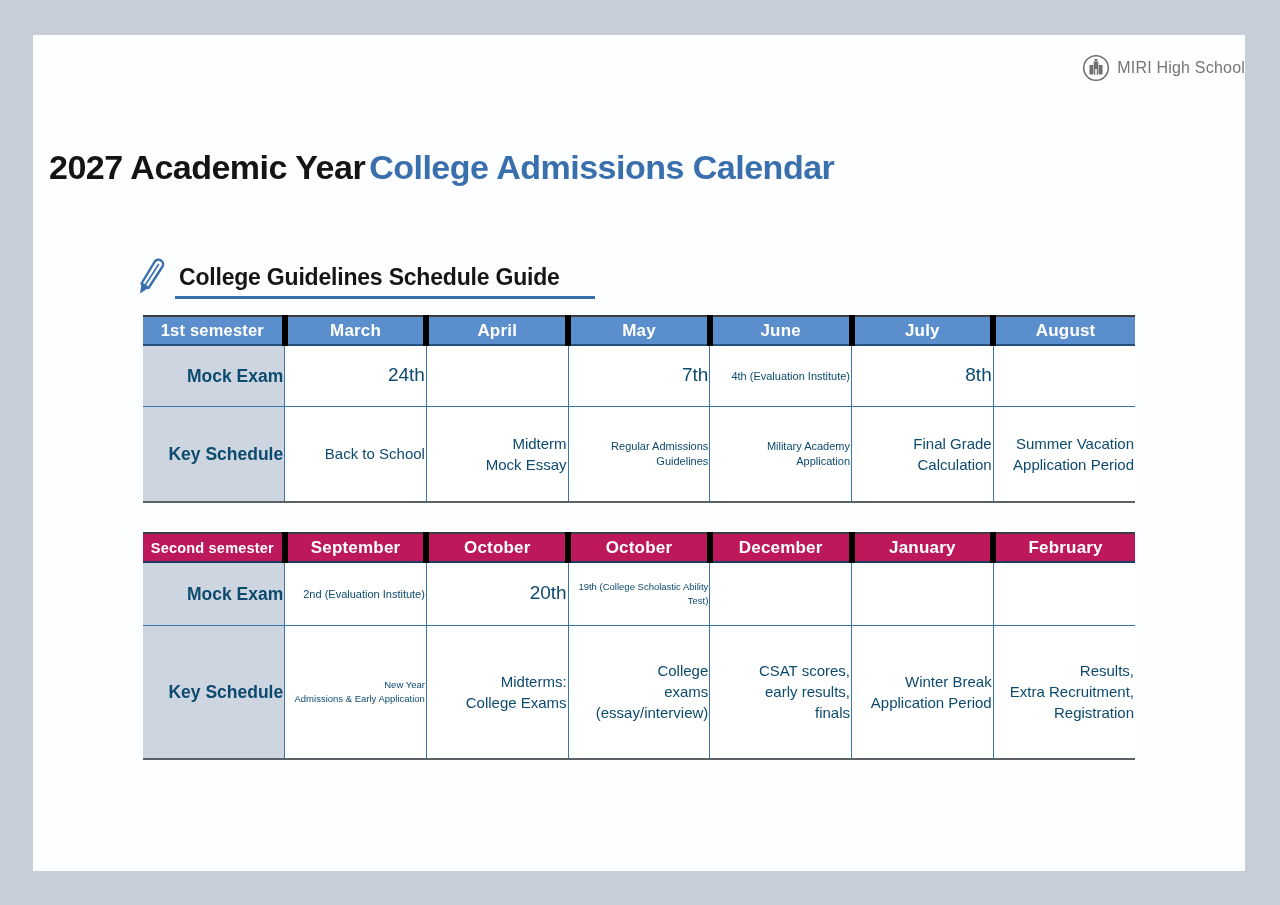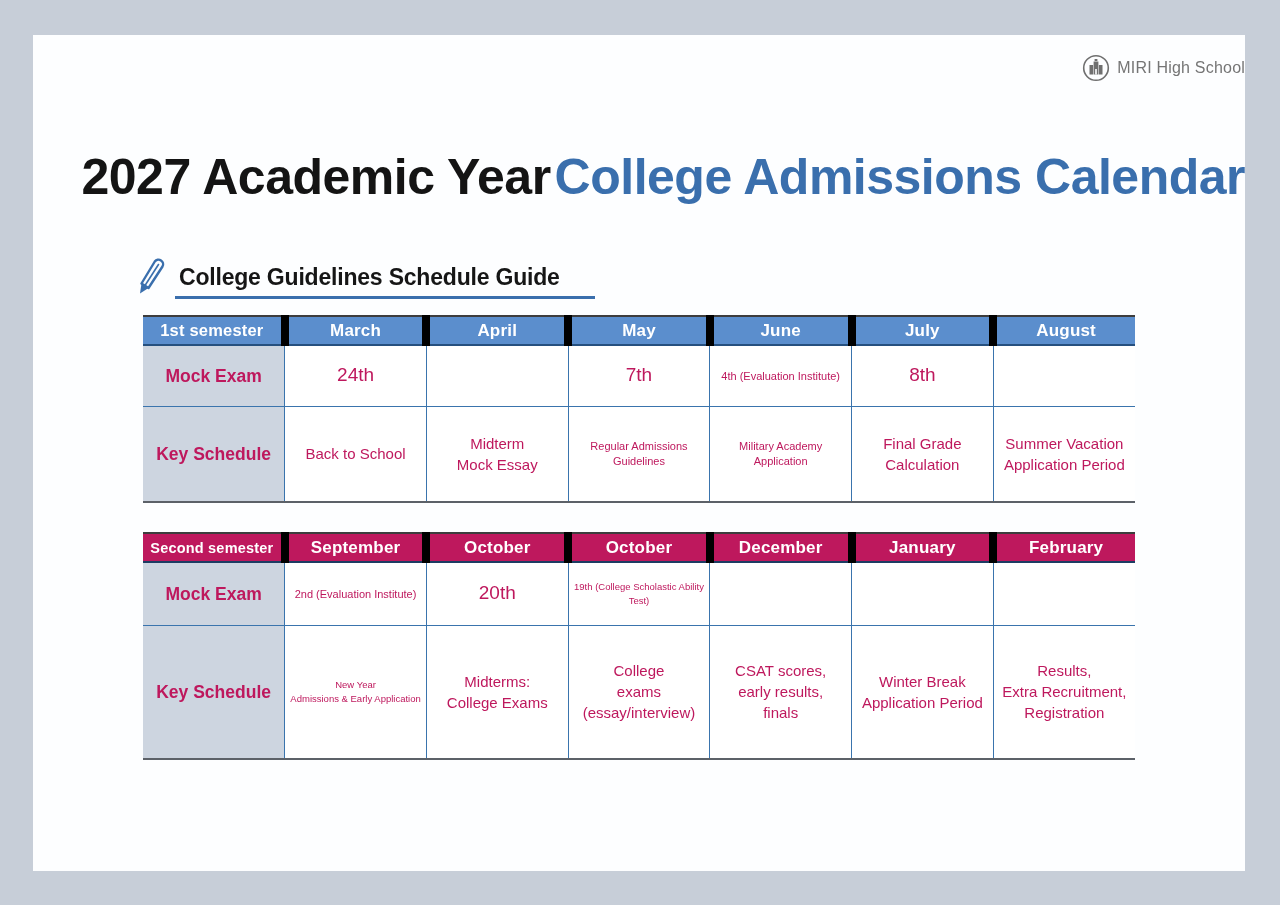--- a/index.html
+++ b/index.html
@@ -2,44 +2,44 @@
 <html><head>
 <meta charset="utf-8">
 <style>
   html,body{margin:0;padding:0;width:1280px;height:905px;background:#c7ced8;overflow:hidden;
             font-family:"Liberation Sans","DejaVu Sans",sans-serif;}
   .page{position:absolute;left:33px;top:35px;width:1212px;height:836px;background:#fdfeff;}
 
   .logo{position:absolute;top:19px;right:0px;display:flex;align-items:center;gap:7px;}
   .logo-text{color:#757575;font-size:16px;letter-spacing:0.2px;white-space:nowrap;}
 
-  .title{position:absolute;top:113px;left:0;width:100%;text-align:right;
-         font-size:50px;font-weight:bold;letter-spacing:-0.5px;white-space:nowrap;}
+  .title{position:absolute;top:113px;left:16px;width:100%;text-align:left;
+         font-size:34px;font-weight:bold;letter-spacing:-0.5px;white-space:nowrap;}
   .title .t-black{color:#141414;}
   .title .t-blue{color:#3a6fad;margin-left:4px;}
 
   .section-head{position:absolute;left:106px;top:222px;display:flex;align-items:center;gap:10px;}
   .section-head h2{margin:0;font-size:23px;font-weight:bold;color:#161616;letter-spacing:-0.2px;}
   .head-underline{position:absolute;left:142px;top:261px;width:420px;height:3px;background:#3a6fad;}
 
   table.cal{position:absolute;left:110px;width:992px;border-collapse:collapse;table-layout:fixed;
             border-top:2px solid #3d3d3d;border-bottom:2px solid #5c6168;}
   #table1{top:280px;}
   #table2{top:497px;}
   col{width:14.2857%;}
 
   th{color:#ffffff;font-size:17px;font-weight:bold;text-align:center;vertical-align:middle;
      padding:0 2px;letter-spacing:0.2px;}
   #table1 th{background:#5b8ecd;border-bottom:2px solid #26507f;}
   #table2 th{background:#be185d;border-bottom:2px solid #1d3c63;}
-  th + th{border-left:8px solid #000000;}
+  th + th{border-left:6px solid #000000;}
   #table1 th:first-child{font-size:16.5px;}
   #table2 th:first-child{font-size:14.5px;}
 
-  td{color:#be185d;text-align:center;vertical-align:middle;white-space:pre-line;
+  td{color:#0c4a6e;text-align:right;vertical-align:middle;white-space:pre-line;
      font-size:15px;padding:2px 1px;background:#ffffff;line-height:1.4;margin-left:42px;}
   td + td{border-left:1px solid #3a74ad;}
   tbody tr:first-child td{border-bottom:1px solid #3a74ad;}
   td.row-label{background:#cdd5e0;font-weight:bold;font-size:17.5px;}
   td.num{font-size:19px;}
   td.sm{font-size:11px;line-height:1.3;}
   td.xs{font-size:9.5px;line-height:1.5;}
 
   .r-head{height:29px;}
   .r-mock1{height:61px;}

